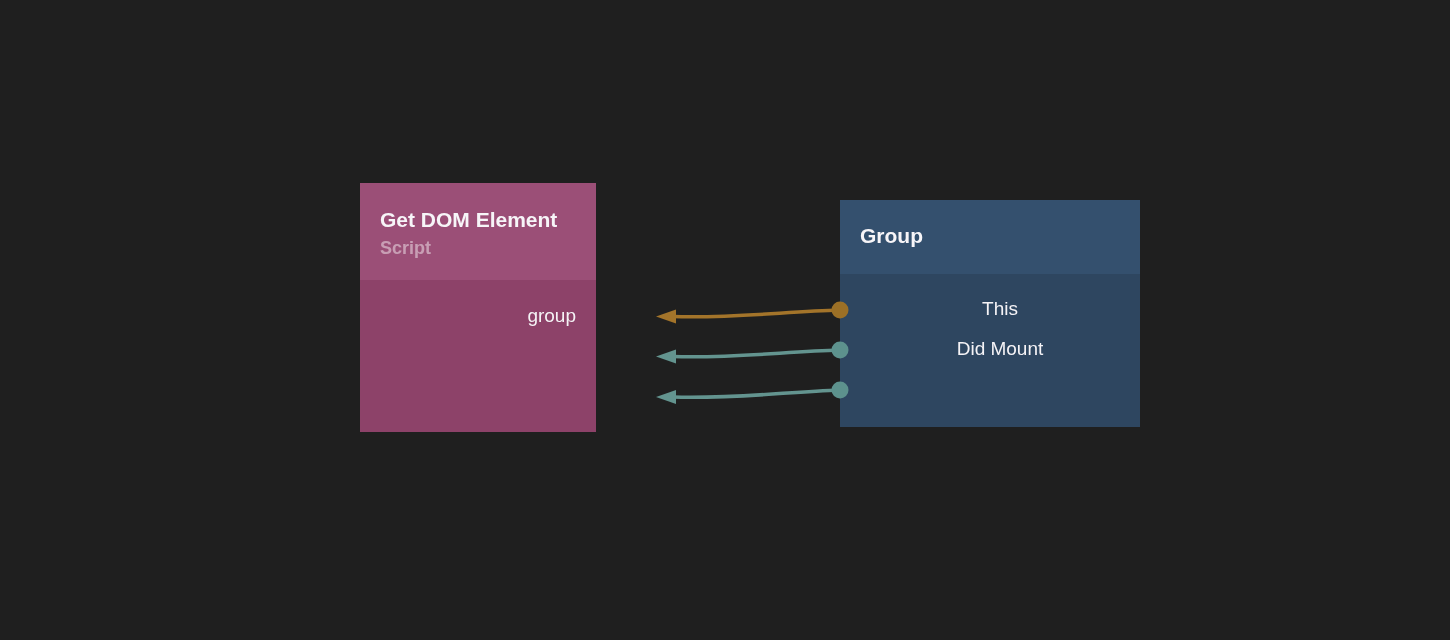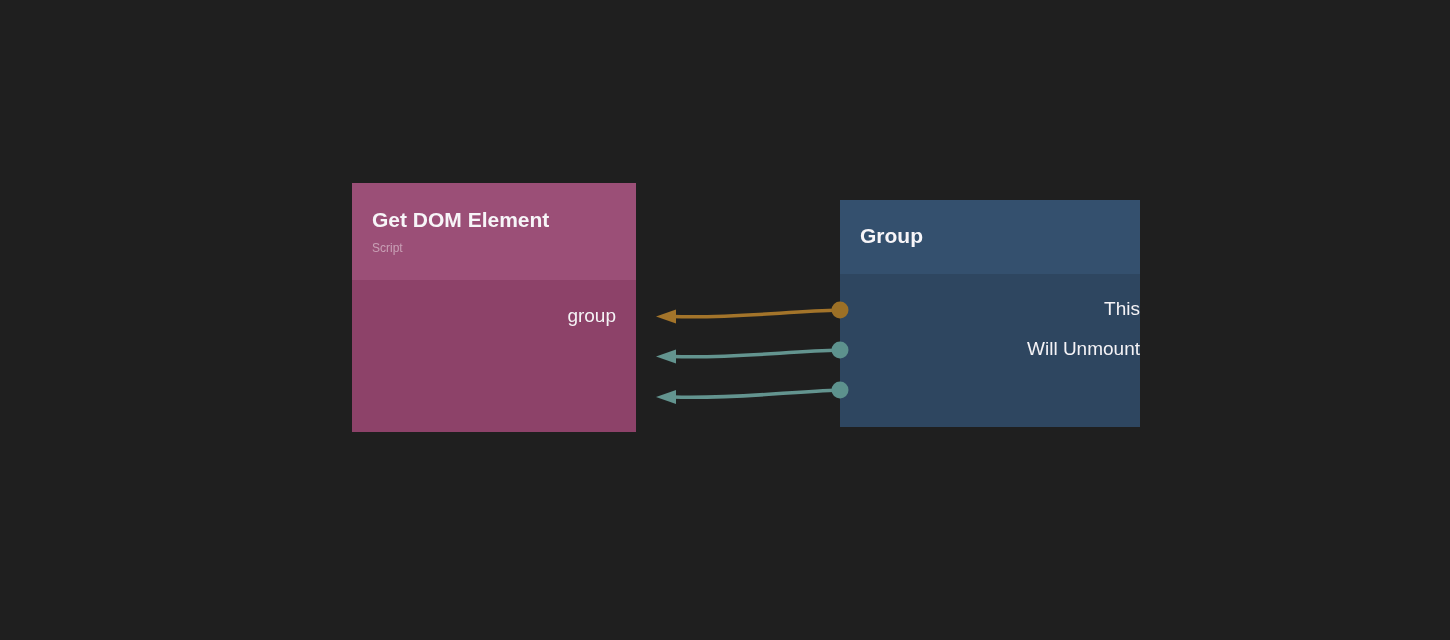--- a/index.html
+++ b/index.html
@@ -15,23 +15,23 @@
     position: relative;
     width: 1450px;
     height: 640px;
     background: #1f1f1f;
   }
   .node {
     position: absolute;
     color: #f4f2f5;
   }
   .node-left {
-    left: 352px;
+    left: 360px;
     top: 183px;
-    width: 284px;
+    width: 236px;
     height: 249px;
     background: #8d4269;
   }
   .node-left .node-header {
     height: 97px;
     background: #9b4f77;
     box-sizing: border-box;
     padding: 22px 20px 0 20px;
   }
   .node-right {
@@ -48,22 +48,22 @@
     padding: 21px 20px 0 20px;
   }
   .node-title {
     font-size: 21px;
     font-weight: 600;
     line-height: 30px;
     color: #f7f5f8;
     white-space: nowrap;
   }
   .node-subtitle {
-    font-size: 12px;
-    font-weight: 400;
+    font-size: 18px;
+    font-weight: 700;
     line-height: 27px;
     color: rgba(255,255,255,0.45);
     white-space: nowrap;
   }
   .node-body {
     box-sizing: border-box;
   }
   .node-left .node-body { padding-top: 16px; }
   .node-right .node-body { padding-top: 15px; }
   .port-row {
@@ -71,21 +71,21 @@
     line-height: 40px;
     font-size: 19px;
     color: #f5f3f6;
     white-space: nowrap;
   }
   .port-row.input {
     text-align: right;
     padding-right: 20px;
   }
   .port-row.output {
-    text-align: right;
+    text-align: center;
     padding-left: 20px;
   }
   .wires-layer {
     position: absolute;
     left: 0;
     top: 0;
     width: 1450px;
     height: 640px;
     pointer-events: none;
   }
@@ -110,21 +110,21 @@
 
   <div class="node node-right">
     <div class="node-header">
       <div class="node-title">Group</div>
     </div>
     <div class="node-body">
       <div class="port-row output">
         <span>This</span>
       </div>
       <div class="port-row output">
-        <span>Will Unmount</span>
+        <span>Did Mount</span>
       </div>
     </div>
   </div>
 
   <svg class="wires-layer" width="1450" height="640" viewBox="0 0 1450 640" xmlns="http://www.w3.org/2000/svg">
 
     <path d="M 673 316.5 C 735 318.5, 785 311.5, 840 310" fill="none" stroke-width="3.5" stroke-linecap="round" stroke="#a3742a"></path>
     <polygon points="656,316.5 676,309.5 676,323.5" fill="#a3742a"></polygon>
     <circle cx="840" cy="310" r="8.5" fill="#9c7026"></circle>
 

